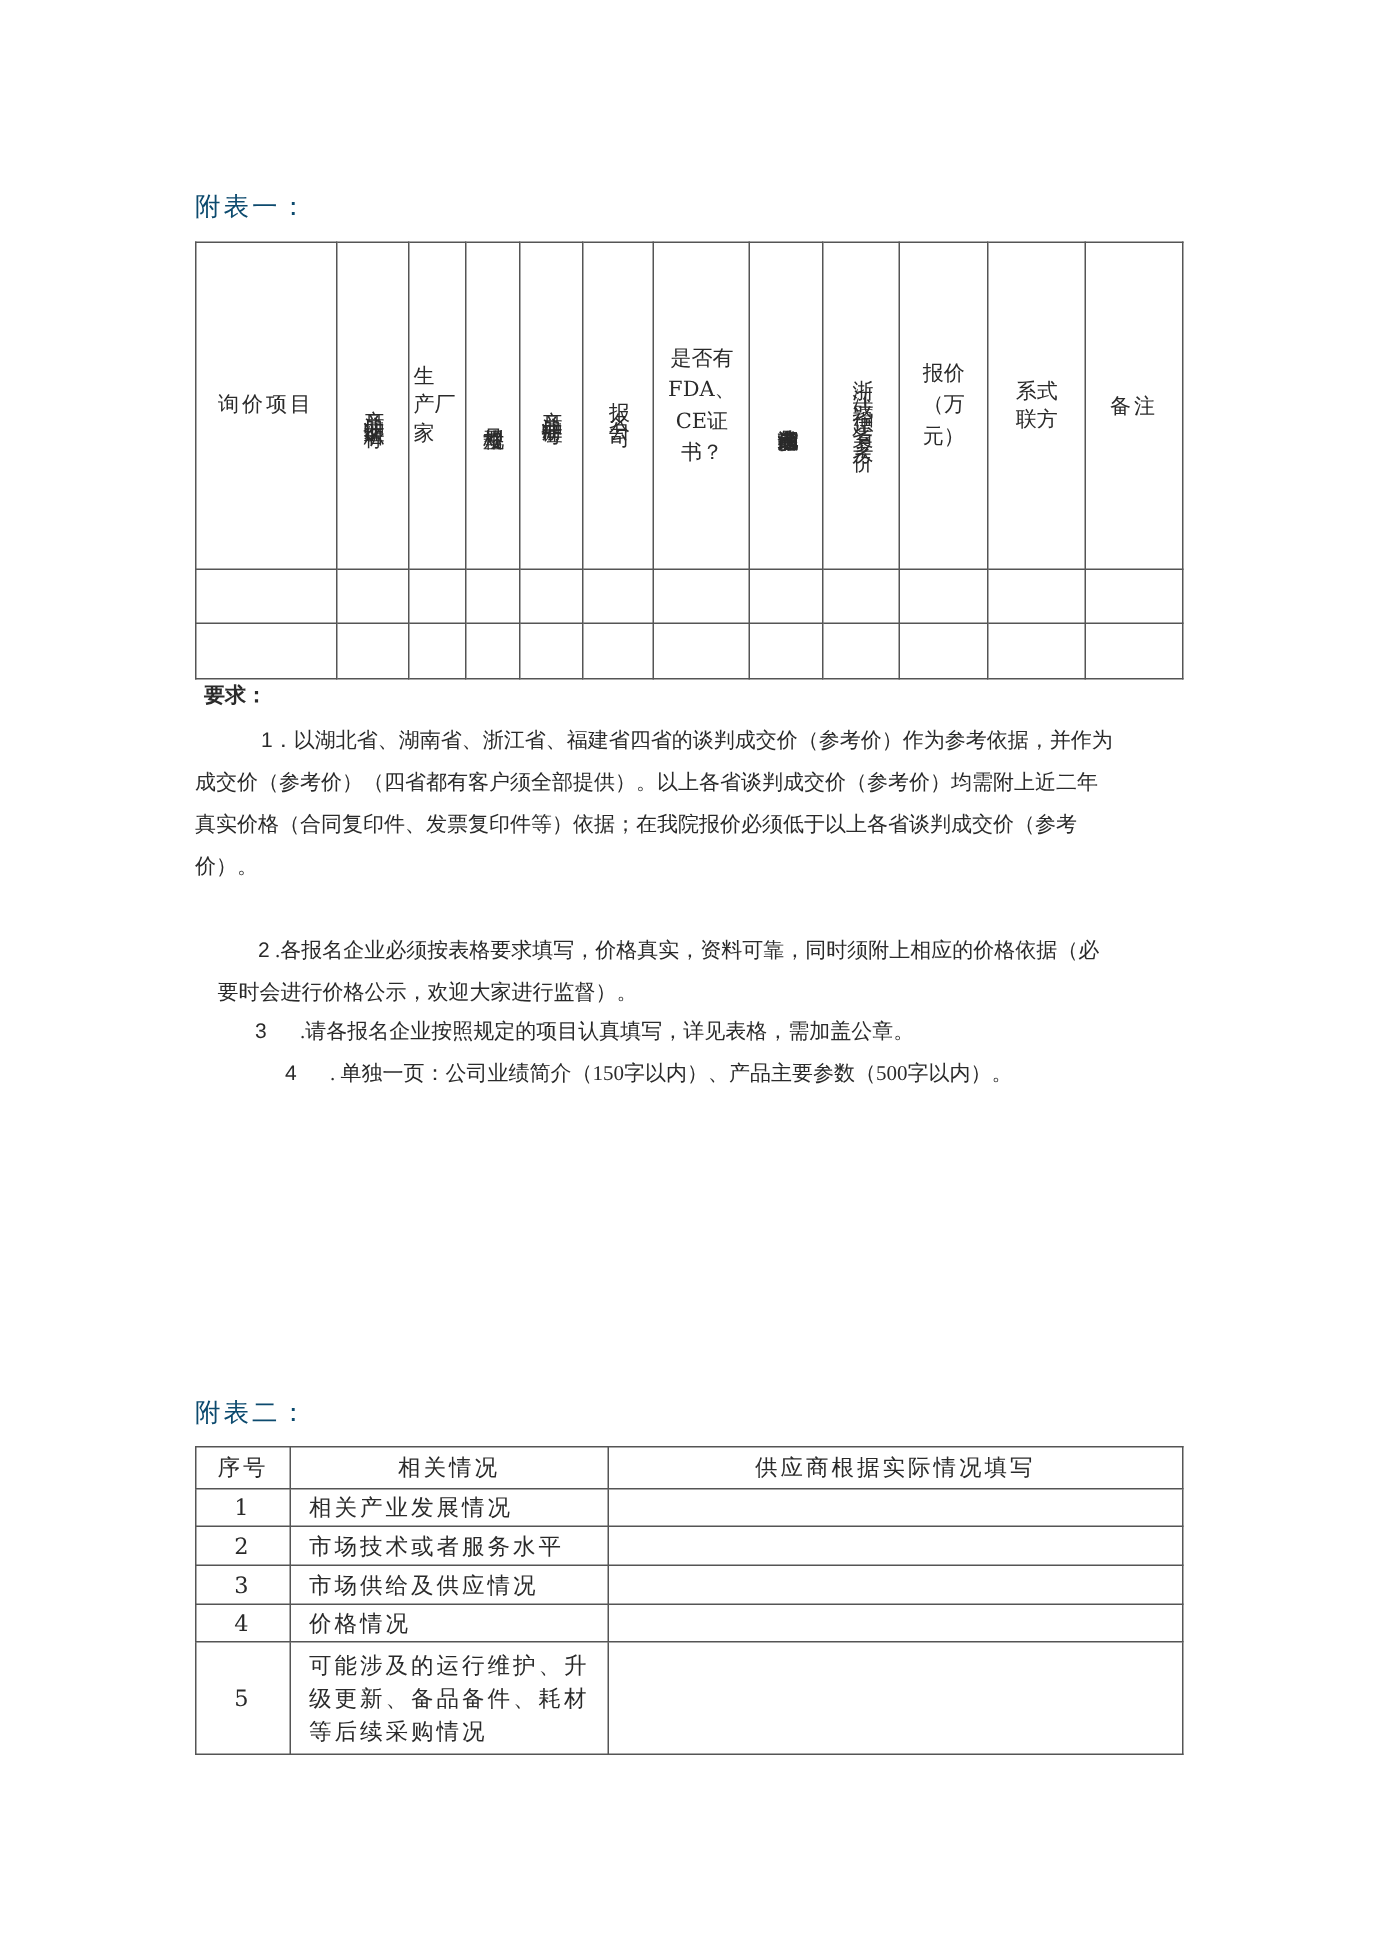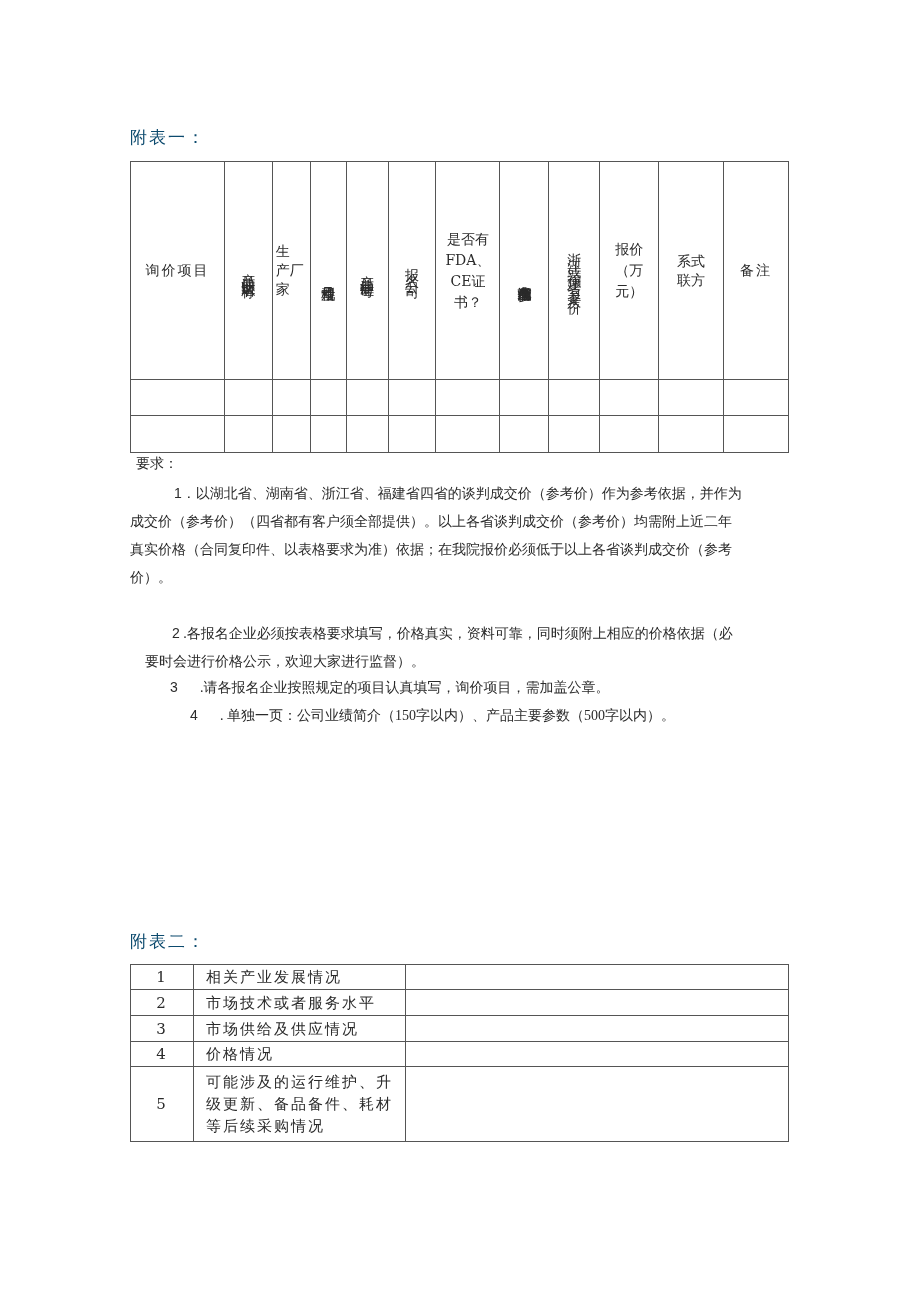--- a/index.html
+++ b/index.html
@@ -100,51 +100,56 @@
         <td></td>
         <td></td>
     <td></td>
         <td></td>
         <td></td>
         <td></td>
   </tr>
 </tbody>
   </table>
 
-<div class="abs req" style="left:136px; top:455px;">要求：</div>
+<div class="abs req" style="left:136px; top:455px;font-weight:bold;">要求：</div>
 
 <div class="abs req para" style="left:130px; top:479px; width:665px;">
   <div style="padding-left:44px; white-space:nowrap;"><span class="num">1</span><span>．以湖北省、湖南省、浙江省、福建省四省的谈判成交价（参考价）作为参考依据，并作为</span></div>
   <div style="white-space:nowrap;">成交价（参考价）（四省都有客户须全部提供）。以上各省谈判成交价（参考价）均需附上近二年</div>
-  <div style="white-space:nowrap;">真实价格（合同复印件、以表格要求为准）依据；在我院报价必须低于以上各省谈判成交价（参考</div>
+  <div style="white-space:nowrap;">真实价格（合同复印件、发票复印件等）依据；在我院报价必须低于以上各省谈判成交价（参考</div>
   <div style="white-space:nowrap;">价）。</div>
 </div>
 
 <div class="abs req para" style="left:145px; top:619px; width:655px;">
   <div style="padding-left:27px; white-space:nowrap;"><span class="num">2</span>&nbsp;<span>.各报名企业必须按表格要求填写，价格真实，资料可靠，同时须附上相应的价格依据（必</span></div>
   <div style="white-space:nowrap;">要时会进行价格公示，欢迎大家进行监督）。</div>
 </div>
 
 <div class="abs req" style="left:170px; top:679px; white-space:nowrap;">
-  <span class="num" style="display:inline-block; width:30px;">3</span><span>.请各报名企业按照规定的项目认真填写，询价项目，需加盖公章。</span>
+  <span class="num" style="display:inline-block; width:30px;">3</span><span>.请各报名企业按照规定的项目认真填写，详见表格，需加盖公章。</span>
 </div>
 
 <div class="abs req" style="left:154px; top:707px; white-space:nowrap;margin-left:36px;">
   <span class="num" style="display:inline-block; width:30px;">4</span><span>. 单独一页：公司业绩简介（150字以内）、产品主要参数（500字以内）。</span>
 </div>
 
 <div class="abs caption" style="left:130px; top:930px;">附表二：</div>
 
 <table class="t2" style="left:130px; top:964px; width:659px;">
   <colgroup>
     <col style="width:63px">
       <col style="width:212px">
       <col style="width:384px">
   </colgroup>
   <tbody>
+      <tr style="height:28px">
+    <td>序号</td>
+    <td>相关情况</td>
+    <td>供应商根据实际情况填写</td>
+  </tr>
   <tr style="height:25px">
     <td>1</td>
     <td class="left">相关产业发展情况</td>
     <td></td>
   </tr>
   <tr style="height:26px">
     <td>2</td>
     <td class="left">市场技术或者服务水平</td>
     <td></td>
   </tr>

